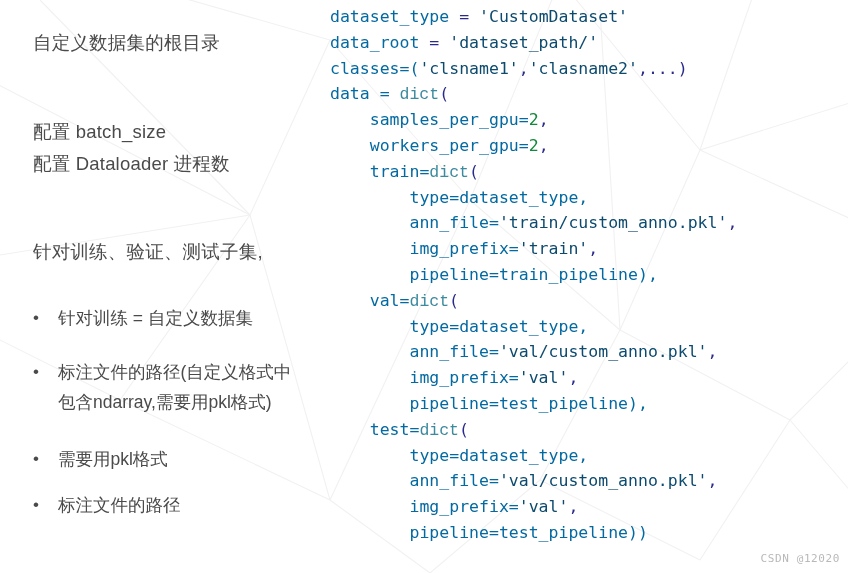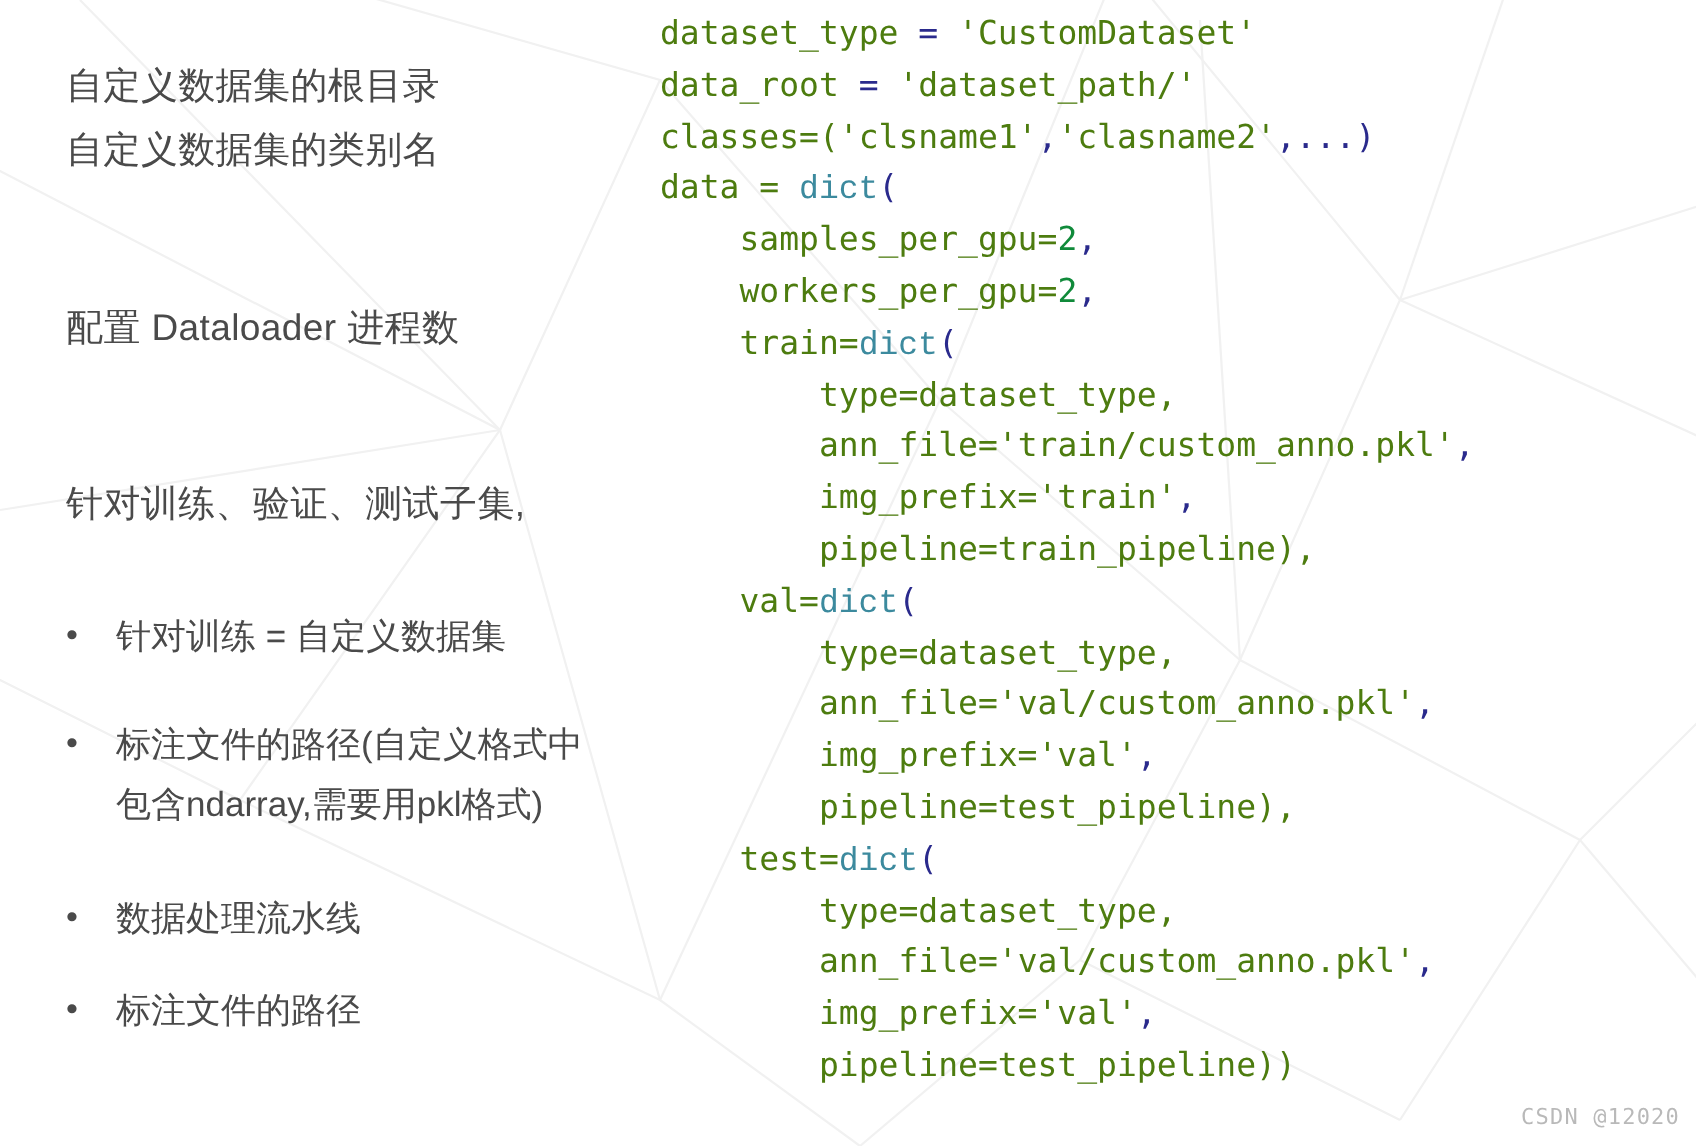--- a/index.html
+++ b/index.html
@@ -80,23 +80,23 @@
     z-index: 2;
     font-family: "DejaVu Sans Mono", "Liberation Mono", monospace;
     font-size: 16.5px;
     line-height: 25.8px;
     white-space: pre;
   }
   .code-line {
     height: 25.8px;
     white-space: pre;
   }
-  .tok-name  { color: #4d7c0f; }
+  .tok-name  { color: #0369a1; }
   .tok-op    { color: #2a2a8c; }
-  .tok-str   { color: #4d7c0f; }
+  .tok-str   { color: #0c4a6e; }
   .tok-num   { color: #108a3a; }
   .tok-fn    { color: #3c8a9e; font-family: Liberation Mono, monospace; }
   .tok-punct { color: #2a2a8c; }
 
   
   #watermark {
     position: absolute;
     right: 8px;
     bottom: 8px;
     color: #b9b9b9;
@@ -131,40 +131,40 @@
       <path d="M 790 420 L 875 520"></path>
       <path d="M 600 10 L 620 330"></path>
       <path d="M 470 200 L 330 500"></path>
       <path d="M 875 230 L 700 150"></path>
     </g>
   </svg>
 
   <div id="left-column">
 
     <div class="note-line" style="top:28px">自定义数据集的根目录</div>
-    <div class="note-line" style="top:60px">自定义数据集的类别名</div>
 
+    <div class="note-line" style="top:117px">配置 batch_size</div>
     <div class="note-line" style="top:149px">配置 Dataloader 进程数</div>
 
     <div class="note-line" style="top:237px">针对训练、验证、测试子集,</div>
 
     <div class="bullet-row" style="top:303px">
       <span class="bullet-dot">•</span>
       <span class="bullet-text">针对训练 = 自定义数据集</span>
     </div>
 
     <div class="bullet-row" style="top:357px">
       <span class="bullet-dot">•</span>
       <span class="bullet-text">标注文件的路径(自定义格式中
 包含ndarray,需要用pkl格式)</span>
     </div>
 
     <div class="bullet-row" style="top:444px">
       <span class="bullet-dot">•</span>
-      <span class="bullet-text">数据处理流水线</span>
+      <span class="bullet-text">需要用pkl格式</span>
     </div>
 
     <div class="bullet-row" style="top:490px">
       <span class="bullet-dot">•</span>
       <span class="bullet-text">标注文件的路径</span>
     </div>
 
   </div>
 
   <div id="code-column"><div class="code-line"><span class="tok-name">dataset_type</span><span class="tok-op"> = </span><span class="tok-str">'CustomDataset'</span></div><div class="code-line"><span class="tok-name">data_root</span><span class="tok-op"> = </span><span class="tok-str">'dataset_path/'</span></div><div class="code-line"><span class="tok-name">classes=(</span><span class="tok-str">'clsname1'</span><span class="tok-punct">,</span><span class="tok-str">'clasname2'</span><span class="tok-punct">,...)</span></div><div class="code-line"><span class="tok-name">data = </span><span class="tok-fn">dict</span><span class="tok-punct">(</span></div><div class="code-line"><span class="tok-name">    samples_per_gpu=</span><span class="tok-num">2</span><span class="tok-punct">,</span></div><div class="code-line"><span class="tok-name">    workers_per_gpu=</span><span class="tok-num">2</span><span class="tok-punct">,</span></div><div class="code-line"><span class="tok-name">    train=</span><span class="tok-fn">dict</span><span class="tok-punct">(</span></div><div class="code-line"><span class="tok-name">        type=dataset_type,</span></div><div class="code-line"><span class="tok-name">        ann_file=</span><span class="tok-str">'train/custom_anno.pkl'</span><span class="tok-punct">,</span></div><div class="code-line"><span class="tok-name">        img_prefix=</span><span class="tok-str">'train'</span><span class="tok-punct">,</span></div><div class="code-line"><span class="tok-name">        pipeline=train_pipeline),</span></div><div class="code-line"><span class="tok-name">    val=</span><span class="tok-fn">dict</span><span class="tok-punct">(</span></div><div class="code-line"><span class="tok-name">        type=dataset_type,</span></div><div class="code-line"><span class="tok-name">        ann_file=</span><span class="tok-str">'val/custom_anno.pkl'</span><span class="tok-punct">,</span></div><div class="code-line"><span class="tok-name">        img_prefix=</span><span class="tok-str">'val'</span><span class="tok-punct">,</span></div><div class="code-line"><span class="tok-name">        pipeline=test_pipeline),</span></div><div class="code-line"><span class="tok-name">    test=</span><span class="tok-fn">dict</span><span class="tok-punct">(</span></div><div class="code-line"><span class="tok-name">        type=dataset_type,</span></div><div class="code-line"><span class="tok-name">        ann_file=</span><span class="tok-str">'val/custom_anno.pkl'</span><span class="tok-punct">,</span></div><div class="code-line"><span class="tok-name">        img_prefix=</span><span class="tok-str">'val'</span><span class="tok-punct">,</span></div><div class="code-line"><span class="tok-name">        pipeline=test_pipeline))</span></div></div>

